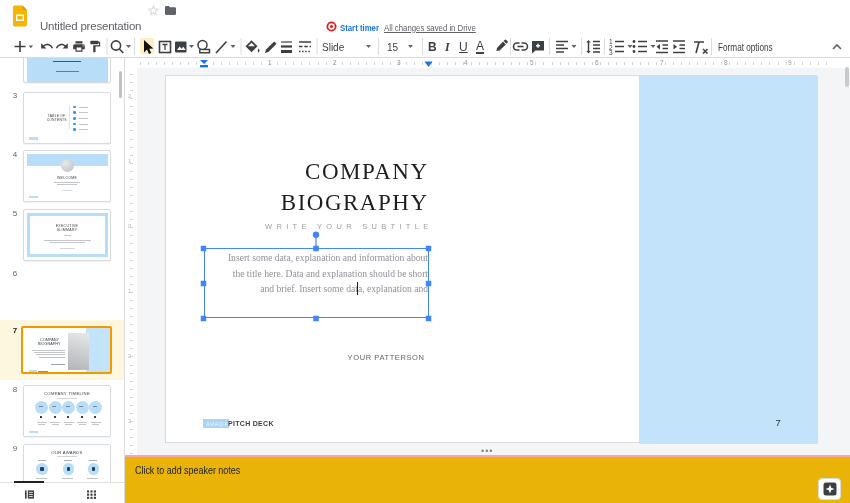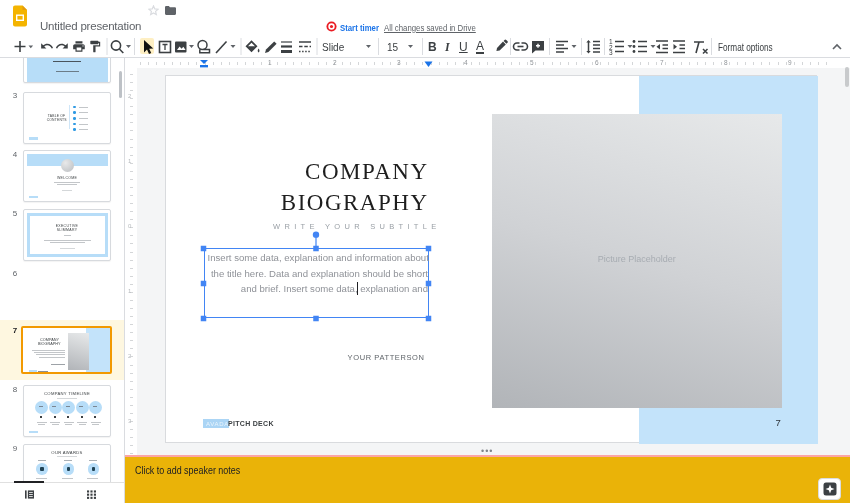--- a/index.html
+++ b/index.html
@@ -397,30 +397,27 @@
     <div class="abs" style="left:3px;top:284.5px;font-size:6px;color:#b6babd;">2</div>
     <div class="abs" style="left:3px;top:349.5px;font-size:6px;color:#b6babd;">3</div>
   </div>
 
   <div class="abs" style="left:720px;top:9px;width:4px;height:20px;background:#c8cacc;border-radius:2px;"></div>
 
   <div class="abs" id="slide" style="left:39.5px;top:16.5px;width:652.5px;height:368.5px;background:#fff;border:1px solid #d9dbde;">
 
     <div class="abs" style="left:473.5px;top:0;width:179px;height:368.5px;background:#c3e3fa;"></div>
 
-    <div class="abs" style="left:326px;top:38px;width:290.5px;height:294px;background:linear-gradient(197deg,#e7e9ea 0%,#d0d2d5 50%,#b1b4b8 100%);">
-      <div class="abs" style="left:0;right:0;top:140px;text-align:center;font-size:9px;color:#999fa6;opacity:0.75;">Picture Placeholder</div>
-    </div>
 
     <div class="abs ser" style="left:60px;top:80px;width:203px;text-align:right;font-size:23px;line-height:31px;color:#1e1e1e;letter-spacing:1.5px;">COMPANY BIOGRAPHY</div>
 
-    <div class="abs" style="left:72px;top:146px;width:203px;text-align:right;font-size:7.5px;color:#9aa0a6;letter-spacing:4.3px;">WRITE YOUR SUBTITLE</div>
+    <div class="abs" style="left:64px;top:146px;width:203px;text-align:right;font-size:7.5px;color:#9aa0a6;letter-spacing:4.3px;">WRITE YOUR SUBTITLE</div>
 
     <div class="abs" id="tbox" style="left:38px;top:172.4px;width:225px;height:70px;border:1px solid #4285f4;">
-      <div class="abs" style="left:3px;top:1px;width:220.5px;text-align:right;font-size:9.6px;line-height:15.7px;color:#8f9298;white-space:nowrap;">
+      <div class="abs" style="left:3px;top:1px;width:220.5px;text-align:right;font-size:9.6px;line-height:15.7px;color:#8f9298;white-space:nowrap;font-family:Liberation Serif, serif;">
         <div>Insert some data, explanation and information about</div>
         <div>the title here. Data and explanation should be short</div>
         <div>and brief. Insert some data, explanation and</div>
       </div>
 
       <div class="abs" style="left:152.5px;top:33.5px;width:1.4px;height:13px;background:#202124;"></div>
     </div>
 
     <svg class="abs" style="left:32.5px;top:150.4px;" width="236" height="98" viewBox="0 0 236 98">
       <line x1="118" y1="12" x2="118" y2="20" stroke="#4285f4" stroke-width="1.2"></line>

